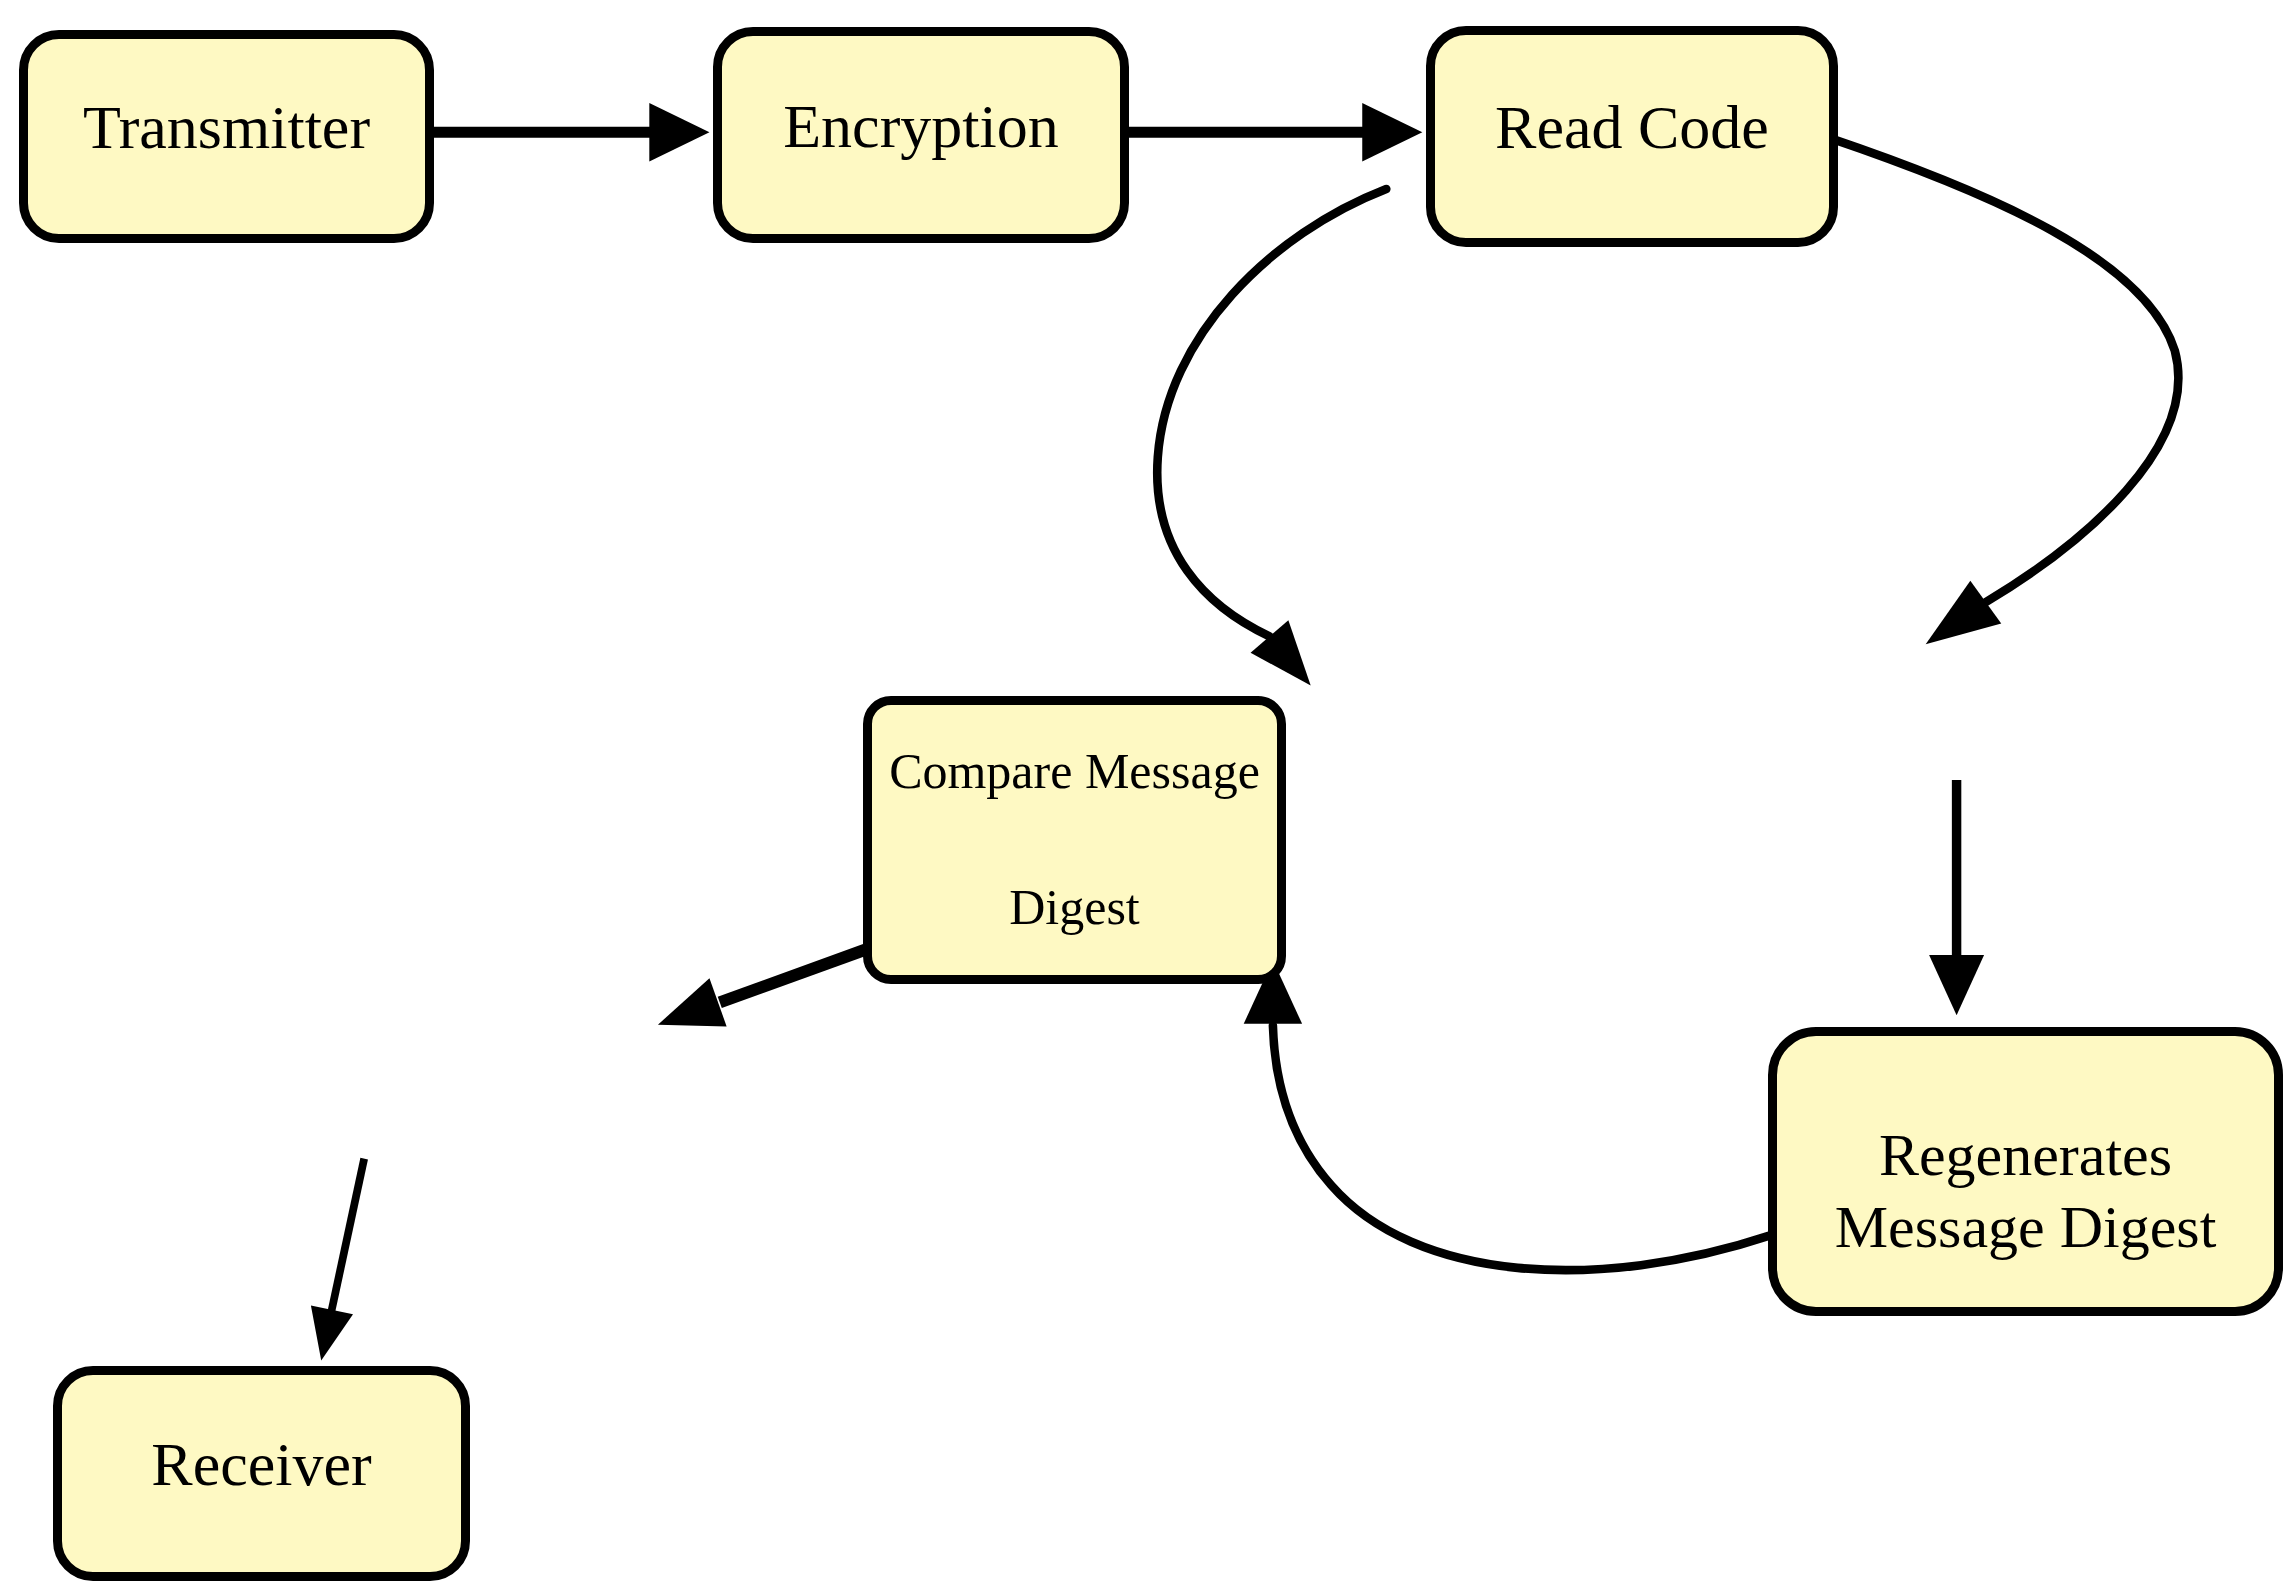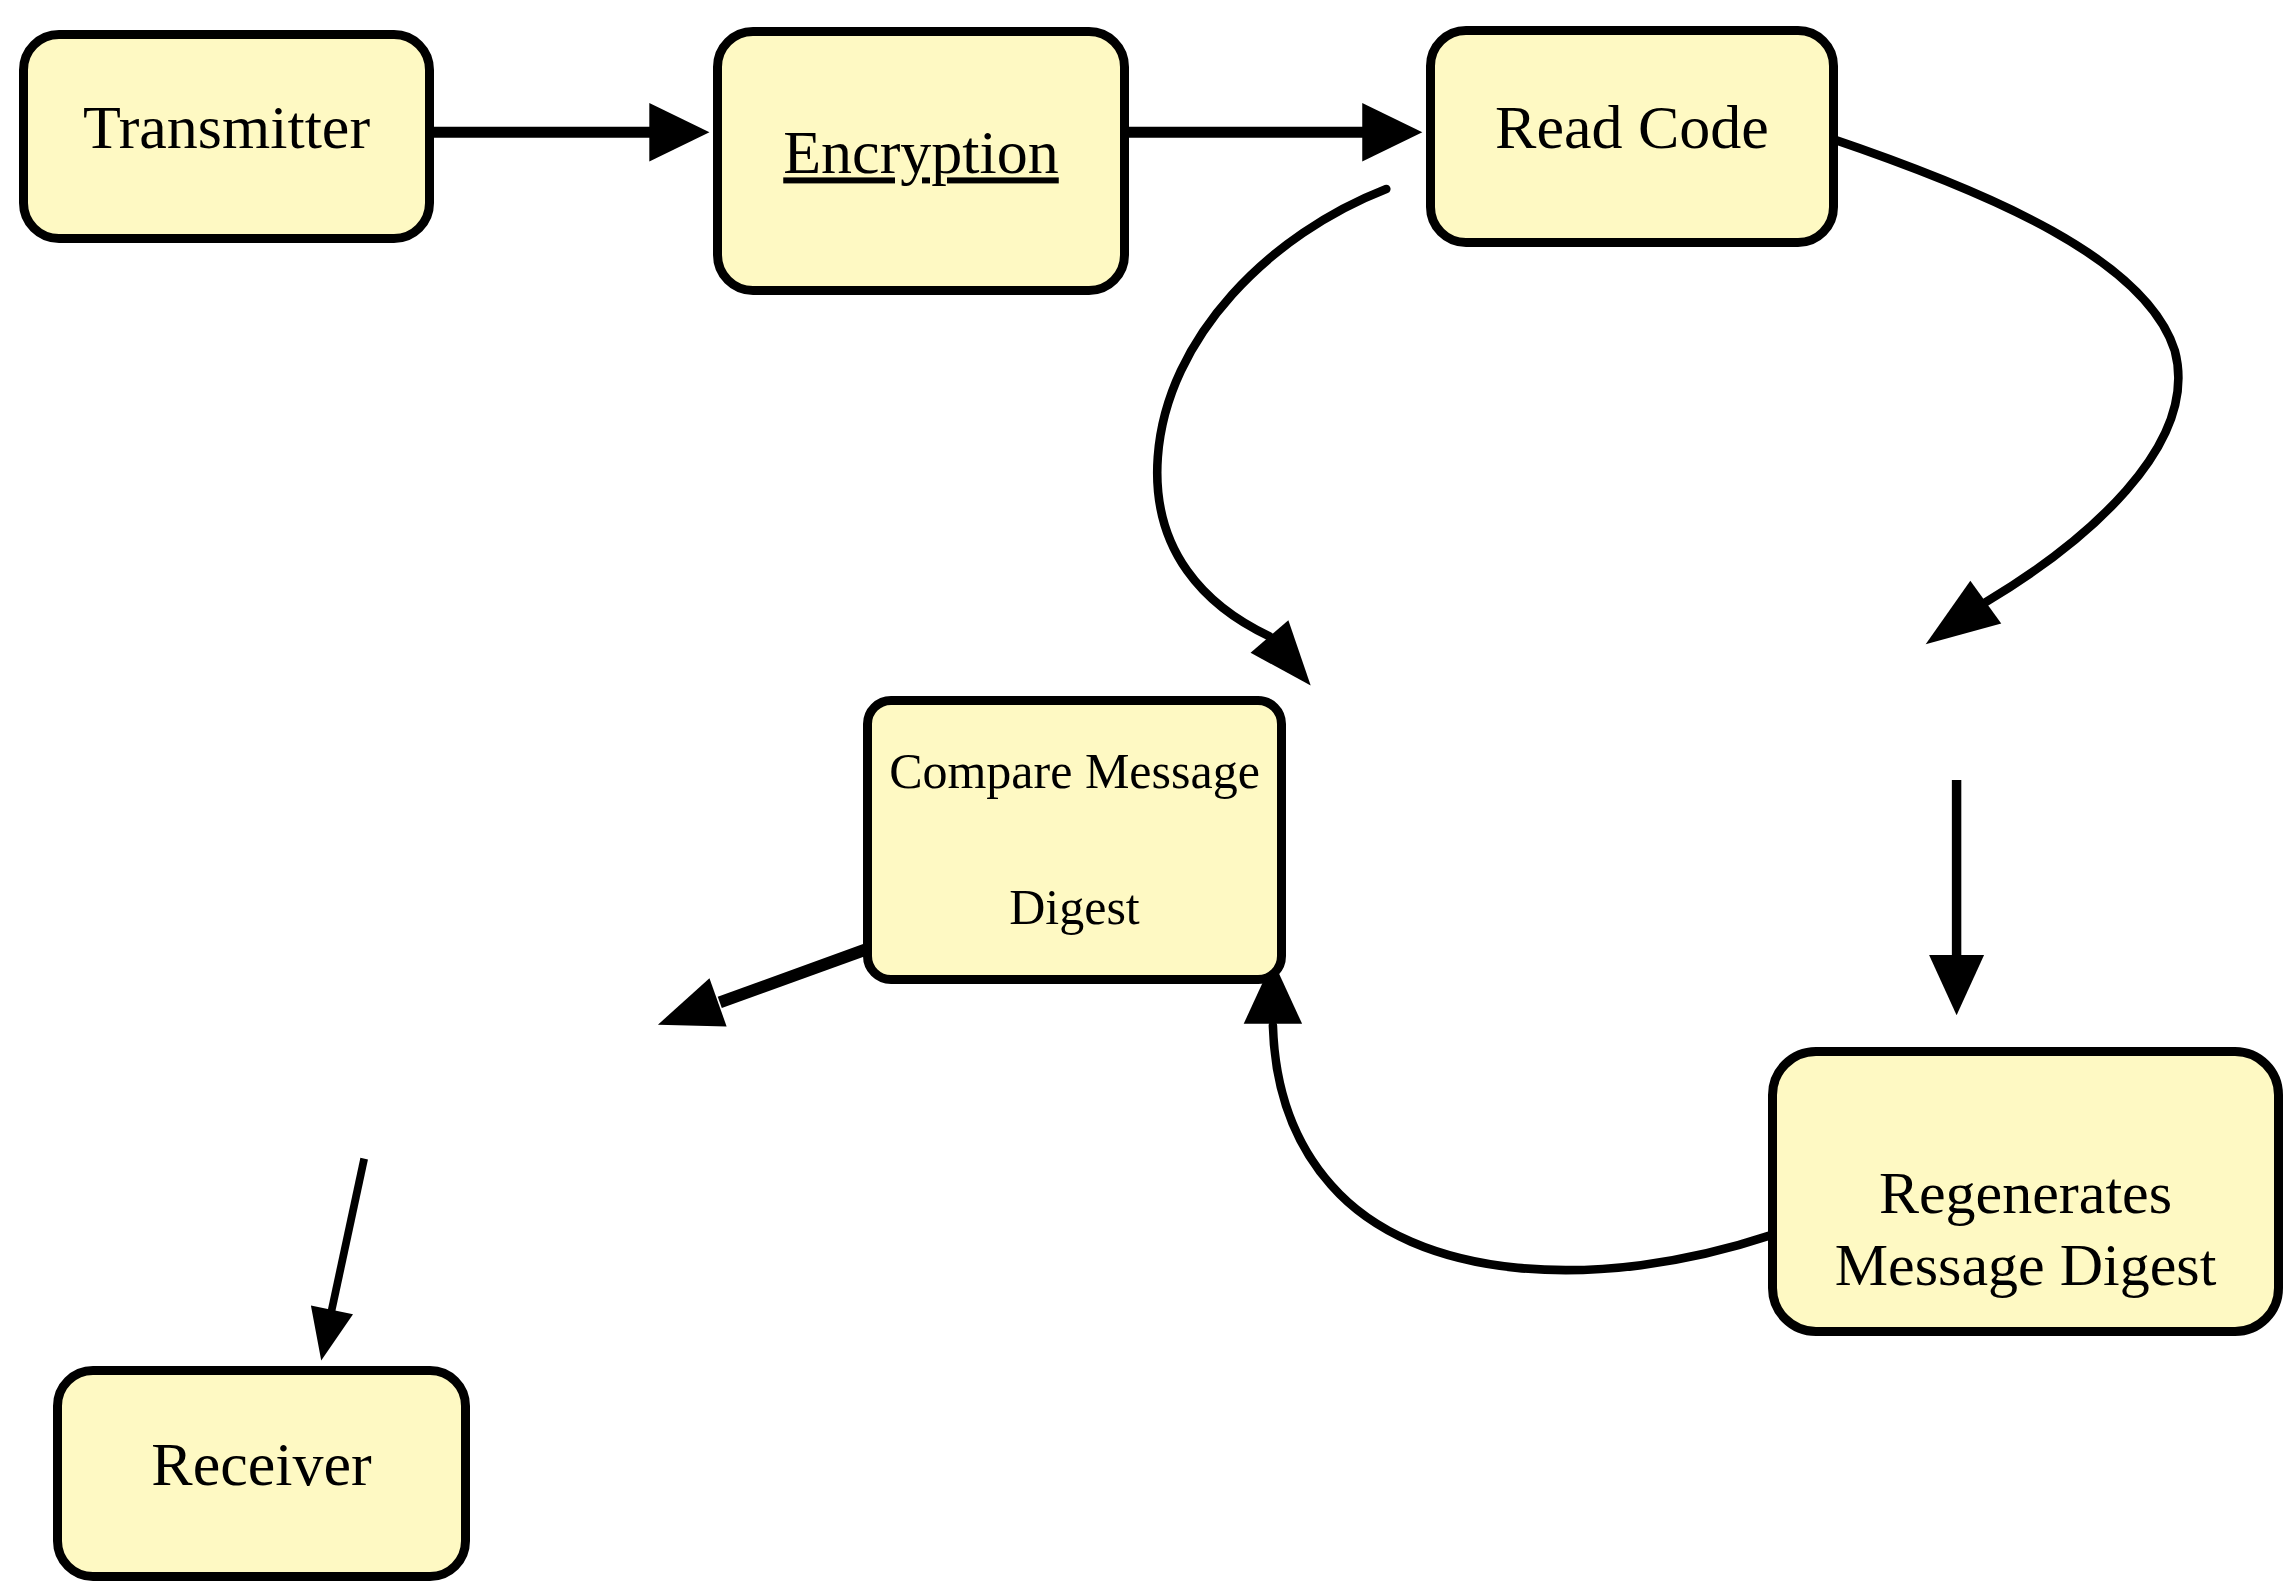--- a/index.html
+++ b/index.html
@@ -29,40 +29,39 @@
     display: flex;
     align-items: center;
     justify-content: center;
     text-align: center;
     font-size: 62px;
     line-height: 1.2;
     z-index: 2;
   }
   .node.single span { transform: translateY(-8.6px); }
   #n-transmitter { left: 19px;   top: 30px;   width: 415px; height: 213px; }
-  #n-encryption  { left: 713px;  top: 27px;   width: 416px; height: 268px; text-decoration: underline; }
+  #n-encryption  { left: 713px;  top: 27px;   width: 416px; height: 216px; }
   #n-readcode    { left: 1426px; top: 26px;   width: 412px; height: 221px; }
   #n-compare {
     left: 863px; top: 696px; width: 423px; height: 288px;
     font-size: 50px;
     flex-direction: column;
     justify-content: space-between;
     padding: 36px 8.6px 38px;
     border-radius: 28px;
   }
   #n-decryption  { left: 232px;  top: 942px; width: 418px; height: 216px; }
   #n-receiver    { left: 53px;   top: 1366px; width: 417px; height: 215px; }
   #n-regenerates {
     left: 1768px; top: 1027px; width: 515px; height: 289px;
     font-size: 60px;
     flex-direction: column;
-    justify-content: flex-end;
+    justify-content: center;
     padding: 64px 8.6px 26px;
     border-radius: 48px;
-    margin-top: 20px;
   }
   .cloud-label {
     position: absolute;
     left: 1312px; top: 619px; width: 649px;
     text-align: center;
     font-size: 67px;
     line-height: 1.1;
     z-index: 2;
   }
 </style>

